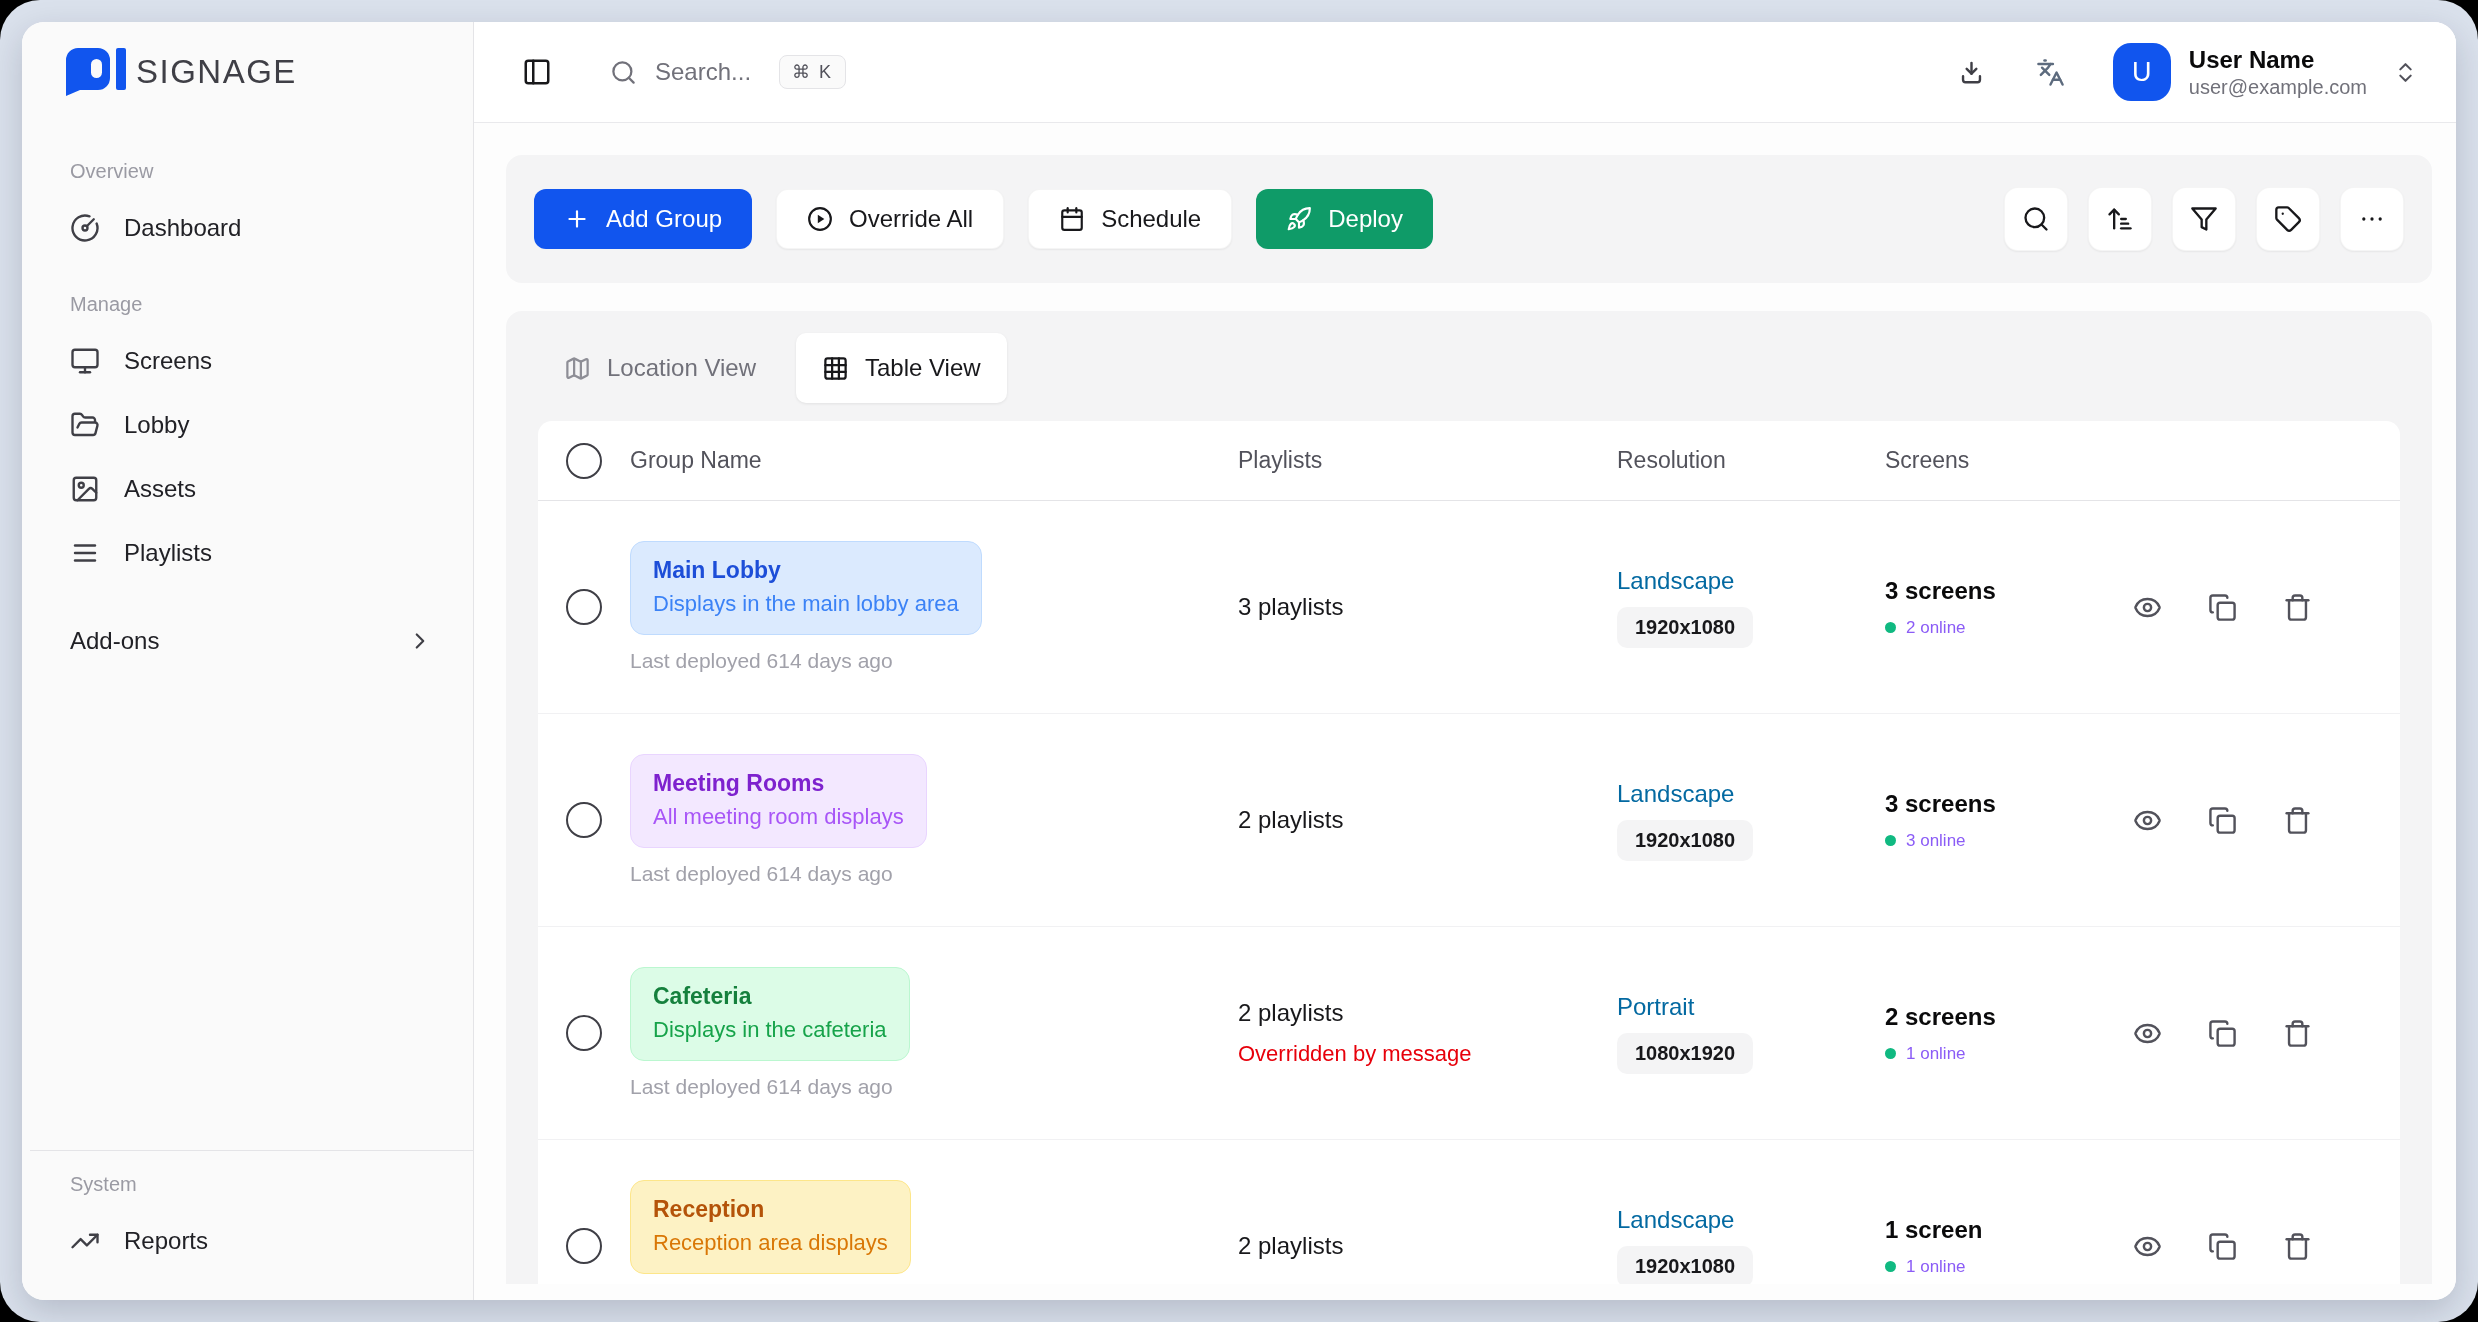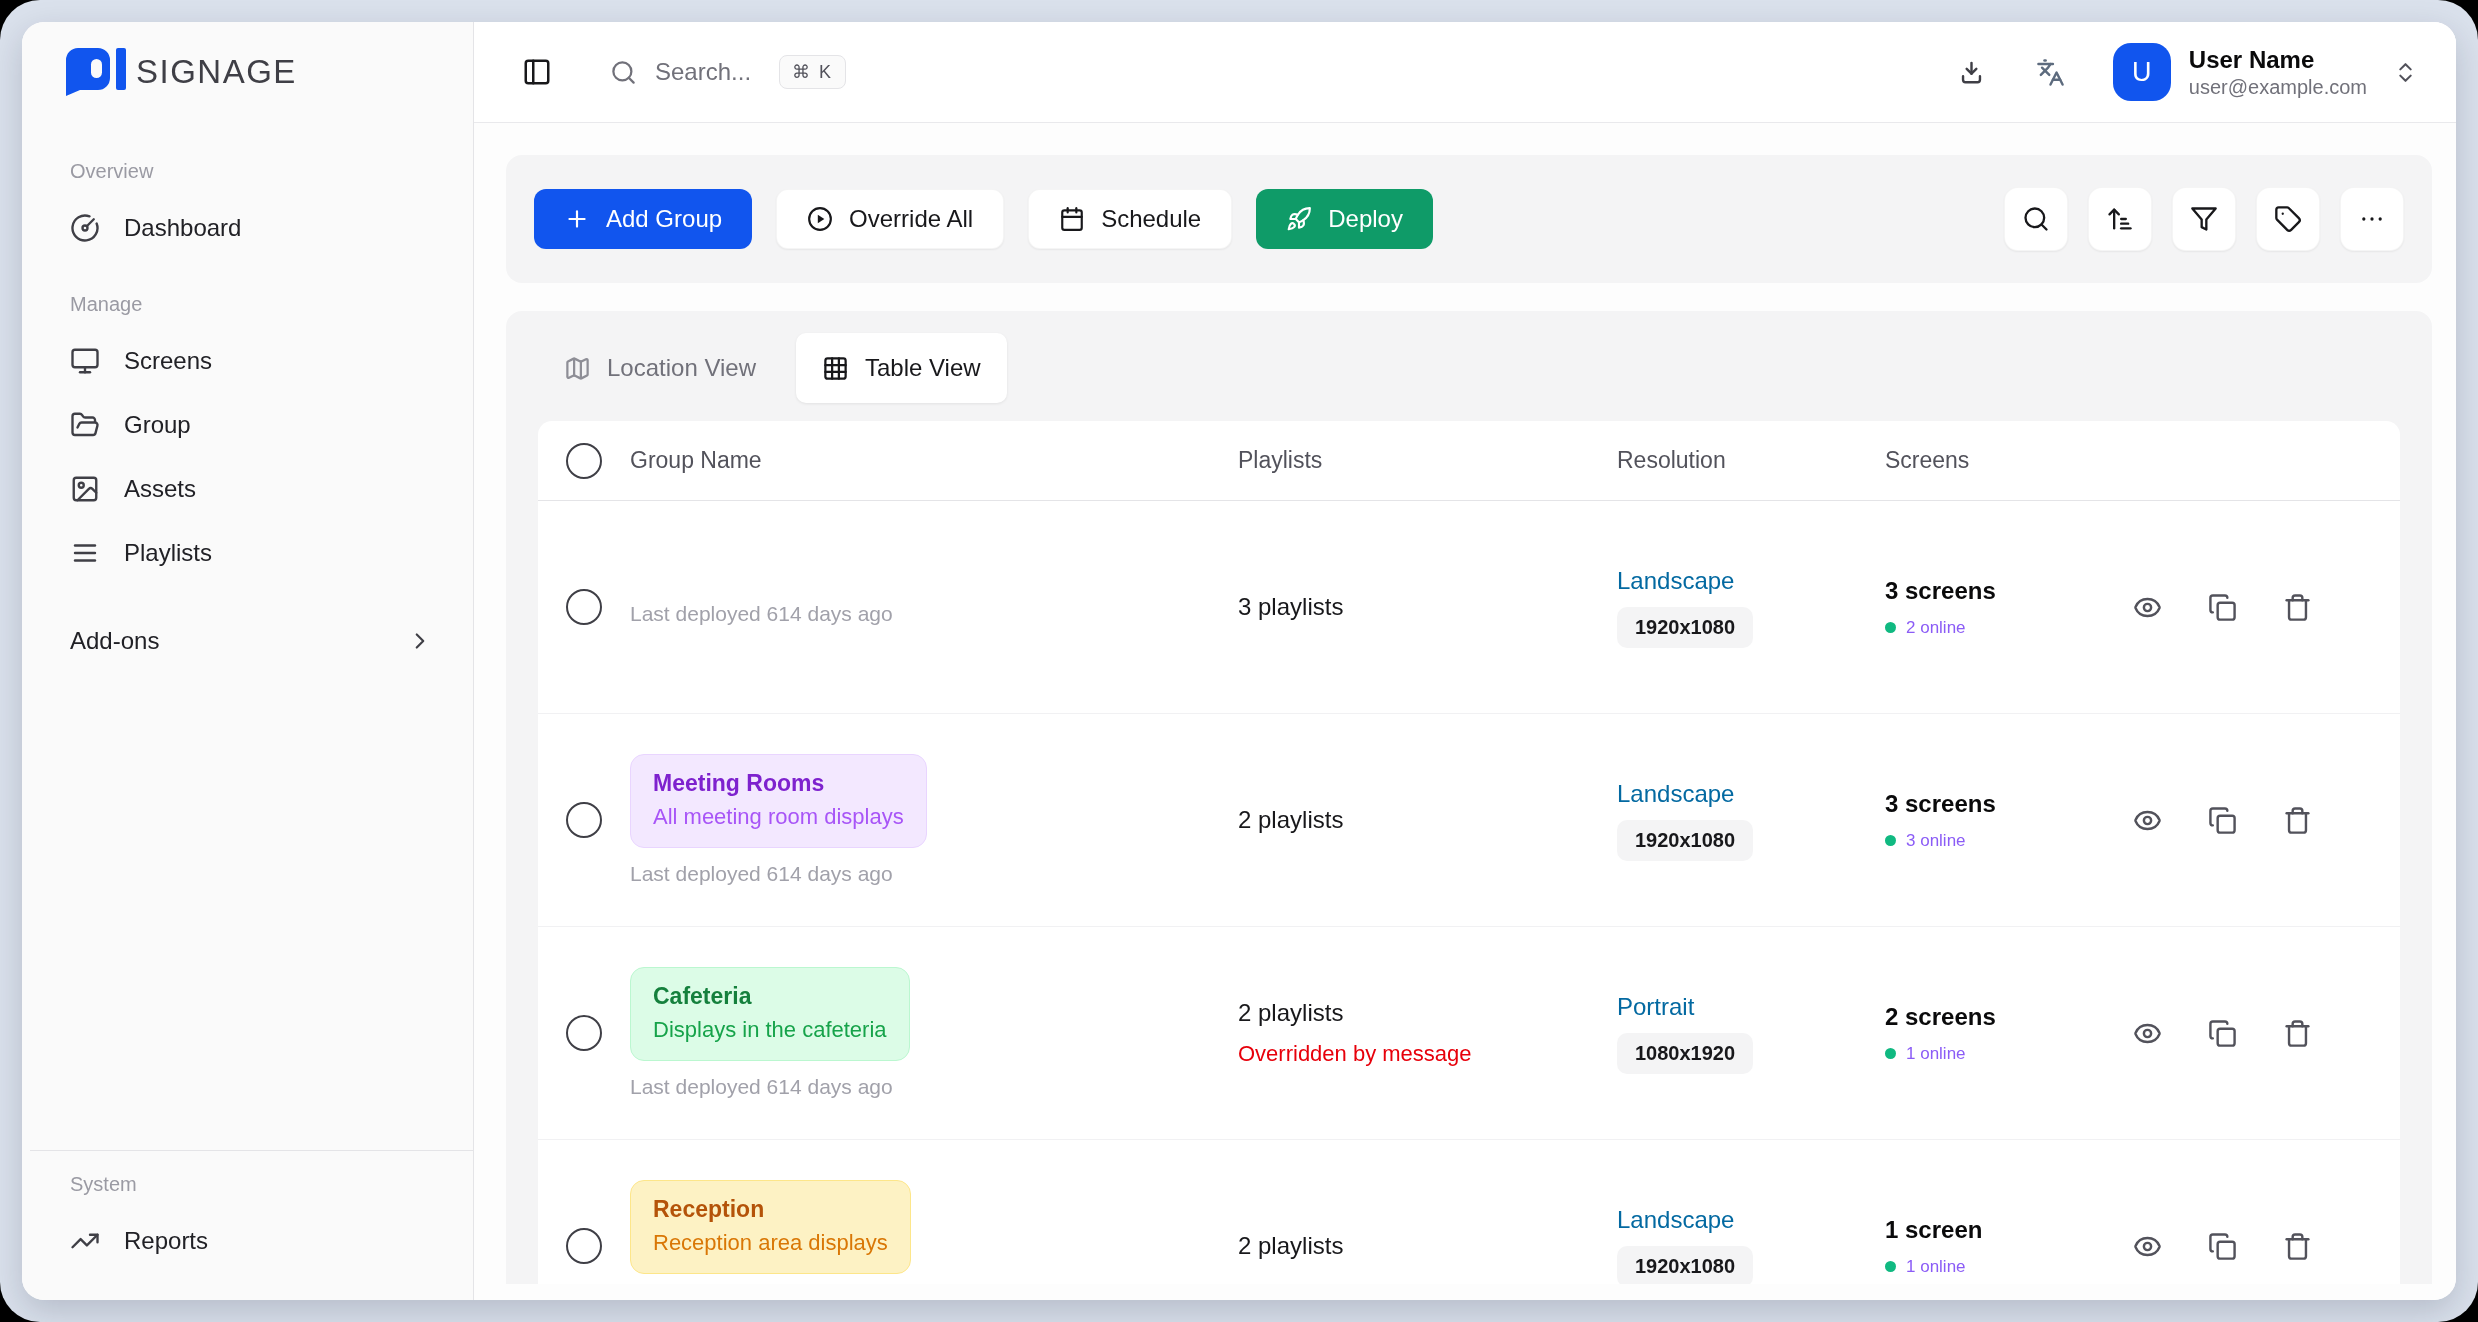--- a/index.html
+++ b/index.html
@@ -126,21 +126,21 @@
               <rect x="2" y="3" width="20" height="14" rx="2"></rect>
               <line x1="8" y1="21" x2="16" y2="21"></line>
               <line x1="12" y1="17" x2="12" y2="21"></line>
             </svg>
         <span>Screens</span>
       </button>
       <button class="nav-item">
         <svg viewBox="0 0 24 24">
               <path d="m6 14 1.45-2.9A2 2 0 0 1 9.24 10H20a2 2 0 0 1 1.94 2.5l-1.55 6a2 2 0 0 1-1.94 1.5H4a2 2 0 0 1-2-2V5a2 2 0 0 1 2-2h3.93a2 2 0 0 1 1.66.9l.82 1.2a2 2 0 0 0 1.66.9H18a2 2 0 0 1 2 2v2"></path>
             </svg>
-        <span>Group</span>
+        <span>Lobby</span>
       </button>
       <button class="nav-item">
         <svg viewBox="0 0 24 24">
               <rect x="3" y="3" width="18" height="18" rx="2"></rect>
               <circle cx="9" cy="9" r="2"></circle>
               <path d="m21 15-3.086-3.086a2 2 0 0 0-2.828 0L6 21"></path>
             </svg>
         <span>Assets</span>
       </button>
       <button class="nav-item">
@@ -326,20 +326,24 @@
             <div>Resolution</div>
             <div>Screens</div>
             <div></div>
           </div>
 
           <div class="trow tbody-row">
             <div class="cell-check">
                   <span class="circle-checkbox"></span>
                 </div>
             <div>
+              <div class="group-badge badge-blue">
+                <span class="b-title">Main Lobby</span>
+                <span class="b-sub">Displays in the main lobby area</span>
+              </div>
               <div class="last-deployed">Last deployed 614 days ago</div>
             </div>
             <div>
               <div class="playlists-count">3 playlists</div>
 
             </div>
             <div>
               <div class="orientation">Landscape</div>
               <div class="res-badge">1920x1080</div>
             </div>

